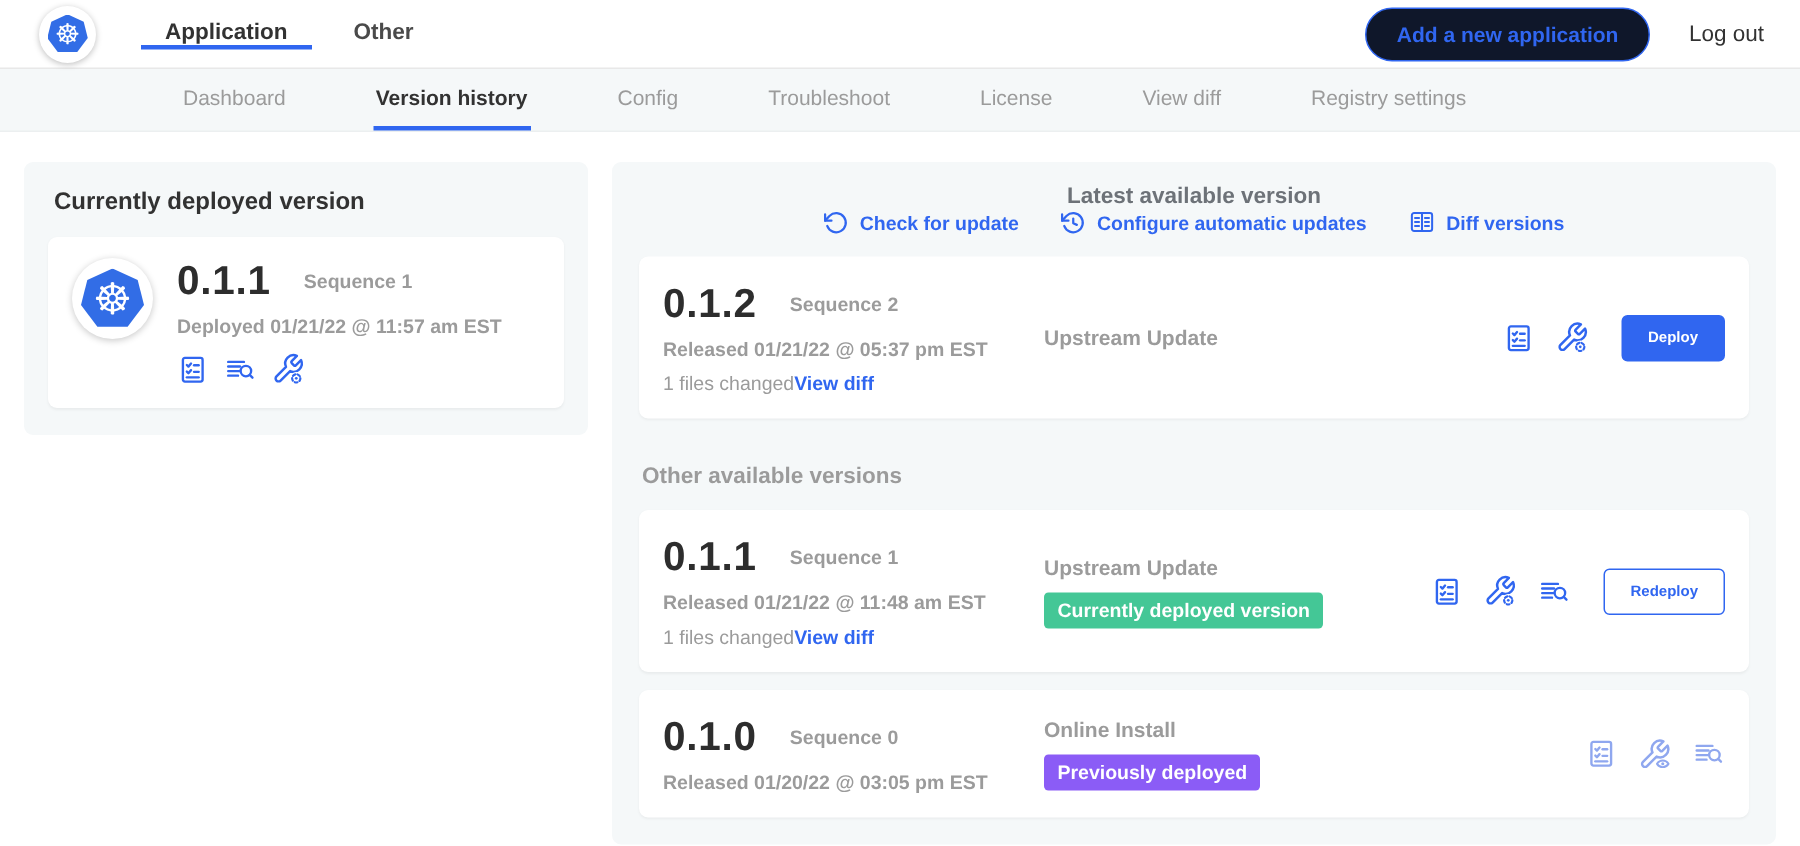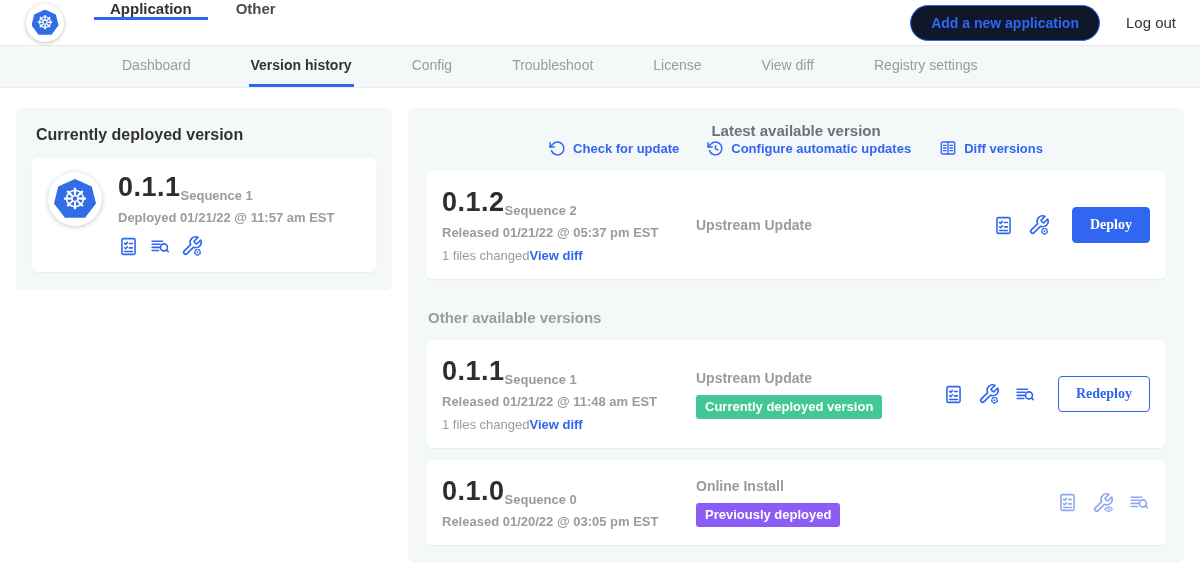--- a/index.html
+++ b/index.html
@@ -9,21 +9,21 @@
   
   .topbar { height:46px; display:flex; align-items:stretch; border-bottom:1px solid #e8e8e8;
             padding:0 24px 0 26px; background:#fff; }
   .logo-wrap { display:flex; align-items:center; margin-right:30px; }
   .logo-circle { width:38px; height:38px; border-radius:50%; background:#fff;
                  box-shadow:0 1px 4px rgba(0,0,0,.25); display:flex; align-items:center; justify-content:center; }
   .hept { background:#326de6; display:flex; align-items:center; justify-content:center; color:#fff;
           clip-path:polygon(50% 0%, 90% 19%, 100% 61%, 74% 97%, 26% 97%, 0% 61%, 10% 19%); }
   .hept-sm { width:27px; height:26px; font-size:19px; }
   .hept-lg { width:42px; height:40px; font-size:29px; }
-  .top-tabs { display:flex; align-items:flex-start; }
+  .top-tabs { display:flex; align-items:center; }
   .top-tab { display:flex; align-items:center; padding:0 16px; margin-right:12px; font-size:15px;
              font-weight:700; color:#4a4a4a; border-bottom:3px solid transparent; cursor:pointer; }
   .top-tab.active { color:#323232; border-bottom-color:#3066f0; }
   .top-spacer { flex:1; }
   .top-right { display:flex; align-items:center; gap:26px; }
   .pill-btn { border:1px solid #3066f0; color:#3066f0; background:#0f172a; border-radius:19px;
               font-size:14px; font-weight:700; padding:9px 20px; cursor:pointer;
               font-family:"Liberation Sans", sans-serif; }
   .logout { font-size:15px; color:#323232; cursor:pointer; }
 
@@ -36,21 +36,21 @@
 
   
   .main { display:flex; align-items:flex-start; gap:16px; padding:20px 16px; }
 
   .left-panel { width:376px; flex:none; background:#f5f8f9; border-radius:6px; padding:16px 16px 18px; }
   .left-panel h2 { font-size:16px; font-weight:700; color:#323232; margin:2px 0 14px 4px; }
   .deployed-card { background:#fff; border-radius:6px; padding:14px 16px 15px;
                    display:flex; gap:16px; box-shadow:0 1px 2px rgba(0,0,0,.05); }
   .app-logo { width:54px; height:54px; flex:none; border-radius:50%; background:#fff;
               box-shadow:0 1px 5px rgba(0,0,0,.22); display:flex; align-items:center; justify-content:center; }
-  .v-line { display:flex; align-items:flex-end; gap:0; }
+  .v-line { display:flex; align-items:center; gap:22px; }
   .version-big { font-size:27px; font-weight:800; color:#2d2d2d; letter-spacing:.5px; }
   .seq { font-size:13px; font-weight:600; color:#9b9b9b; }
   .muted-line { font-size:13px; font-weight:600; color:#9b9b9b; margin-top:7px; }
   .icon-row { display:flex; align-items:center; gap:10px; margin-top:10px; color:#3066f0; }
   .icn { display:block; }
 
   
   .right-panel { flex:1; background:#f5f8f9; border-radius:6px; padding:14px 18px 18px; }
   .vp-header { display:flex; justify-content:space-between; align-items:center; margin-bottom:14px;flex-direction:column; }
   .vp-title { font-size:15px; font-weight:700; color:#6d7278; }
@@ -65,22 +65,22 @@
   .version-card + .version-card { margin-top:12px; }
   .files-line { display:flex; align-items:center; gap:0; font-size:13px; color:#9b9b9b; margin-top:8px; }
   .view-diff { color:#3066f0; font-weight:700; cursor:pointer; }
   .source { font-size:14px; font-weight:700; color:#9b9b9b; }
   .badge { display:inline-block; margin-top:9px; font-size:13px; font-weight:700; color:#fff;
            padding:4px 9px 5px; border-radius:3px; }
   .badge-green { background:#44c796; }
   .badge-gray  { background:#8b5cf6; }
   .vc-right { display:flex; align-items:center; gap:14px; color:#3066f0; justify-self:end; }
   .vc-right.muted { color:#8fa7ef; }
-  .btn { font-size:14px; font-weight:700; border-radius:4px; padding:9px 17px; cursor:pointer;
-         margin-left:8px; font-family:Liberation Serif, serif; }
+  .btn { font-size:10px; font-weight:700; border-radius:4px; padding:9px 17px; cursor:pointer;
+         margin-left:8px; font-family:Liberation Sans, sans-serif; }
   .btn-solid { background:#3066f0; color:#fff; border:1px solid #3066f0; }
   .btn-outline { background:#fff; color:#3066f0; border:1px solid #3066f0; }
 </style>
 </head>
 <body>
 
 <header class="topbar">
   <div class="logo-wrap">
     <span class="logo-circle">
       <span class="hept hept-sm">☸</span>

